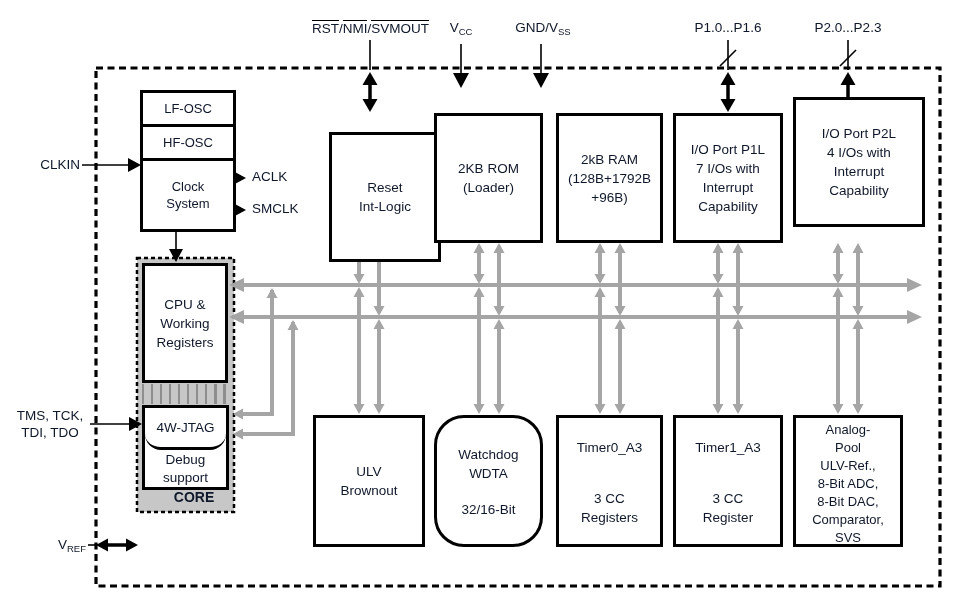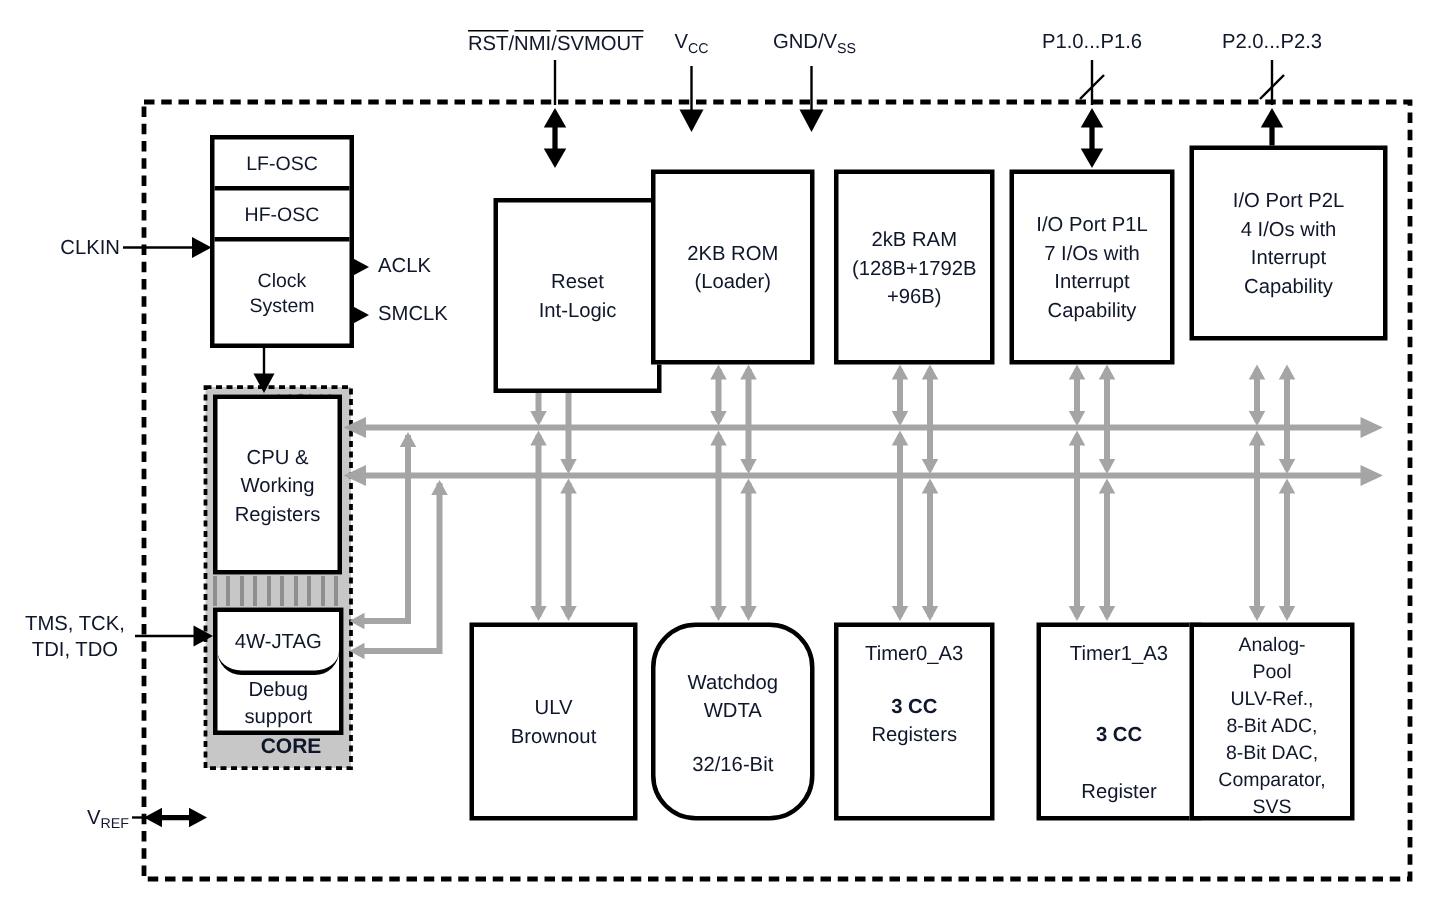--- a/index.html
+++ b/index.html
@@ -5,22 +5,22 @@
   html,body{margin:0;padding:0;background:#fff;}
   .stage{position:relative;width:968px;height:610px;background:#fff;
          font-family:"Liberation Sans", sans-serif;color:#0f172a;overflow:hidden;}
   #wires{position:absolute;left:0;top:0;}
   .box{position:absolute;background:#fff;border:3px solid #000;box-sizing:border-box;
        display:flex;flex-direction:column;align-items:center;justify-content:center;
        text-align:center;font-size:13.5px;line-height:19px;}
   .ln{white-space:nowrap;}
   .b-wdt{justify-content:flex-start;padding-top:27px;}
   .b-wdt .gap{margin-top:17px;}
-  .b-timer{justify-content:flex-start;padding-top:8px;}
-  .b-timer .gap{margin-top:16px;font-weight:bold;}
+  .b-timer{justify-content:flex-start;padding-top:20px;}
+  .b-timer .gap{margin-top:32px;}
   .b-analog{justify-content:flex-start;padding-top:3px;font-size:13px;line-height:18px;}
   .lbl{position:absolute;font-size:13.5px;white-space:nowrap;}
   .c{text-align:center;} .r{text-align:right;}
   .sub{font-size:9.5px;vertical-align:-3px;}
   .ovl{display:inline-block;border-top:1.5px solid #000;line-height:15px;}
   .clock{position:absolute;left:140px;top:90px;width:96px;height:142px;background:#fff;
          border:3px solid #000;box-sizing:border-box;display:flex;flex-direction:column;
          font-size:13px;text-align:center;}
   .clock .cell{display:flex;align-items:center;justify-content:center;}
   .cell-osc{height:31px;border-bottom:3px solid #000;flex:none;}
@@ -230,21 +230,21 @@
   <div class="box b-wdt" style="left:434px;top:415px;width:109px;height:132px;border-radius:30px;">
     <div class="ln">Watchdog</div>
     <div class="ln">WDTA</div>
     <div class="ln gap">32/16-Bit</div>
   </div>
   <div class="box b-timer" style="left:556px;top:415px;width:107px;height:132px;">
     <div class="ln">Timer0_A3</div>
     <div class="ln gap">3 CC</div>
     <div class="ln">Registers</div>
   </div>
-  <div class="box b-timer" style="left:691px;top:415px;width:110px;height:132px;gap:19px;">
+  <div class="box b-timer" style="left:673px;top:415px;width:110px;height:132px;">
     <div class="ln">Timer1_A3</div>
     <div class="ln gap">3 CC</div>
     <div class="ln">Register</div>
   </div>
   <div class="box b-analog" style="left:793px;top:415px;width:110px;height:132px;">
     <div class="ln">Analog-</div>
     <div class="ln">Pool</div>
     <div class="ln">ULV-Ref.,</div>
     <div class="ln">8-Bit ADC,</div>
     <div class="ln">8-Bit DAC,</div>

